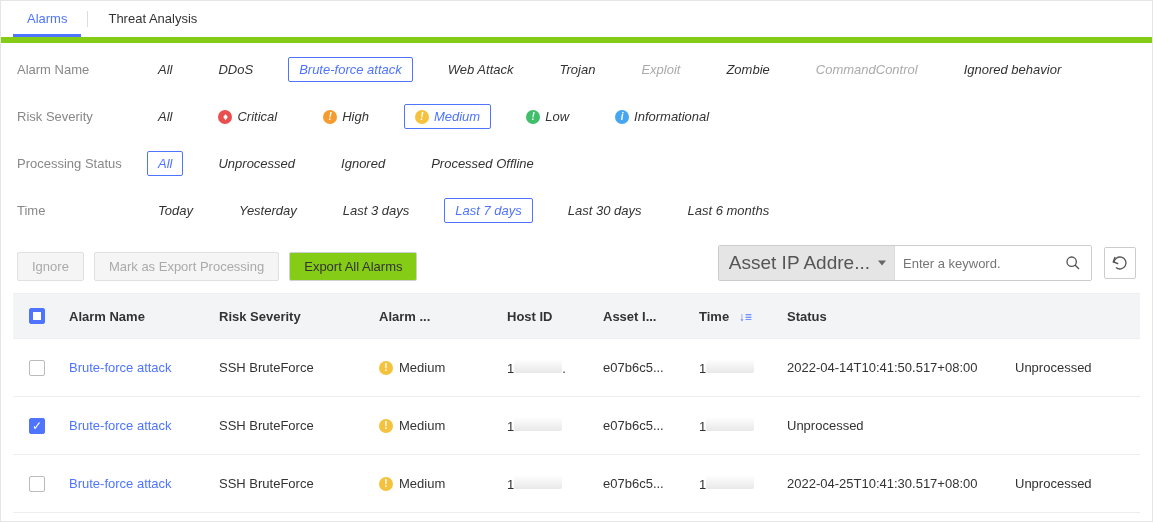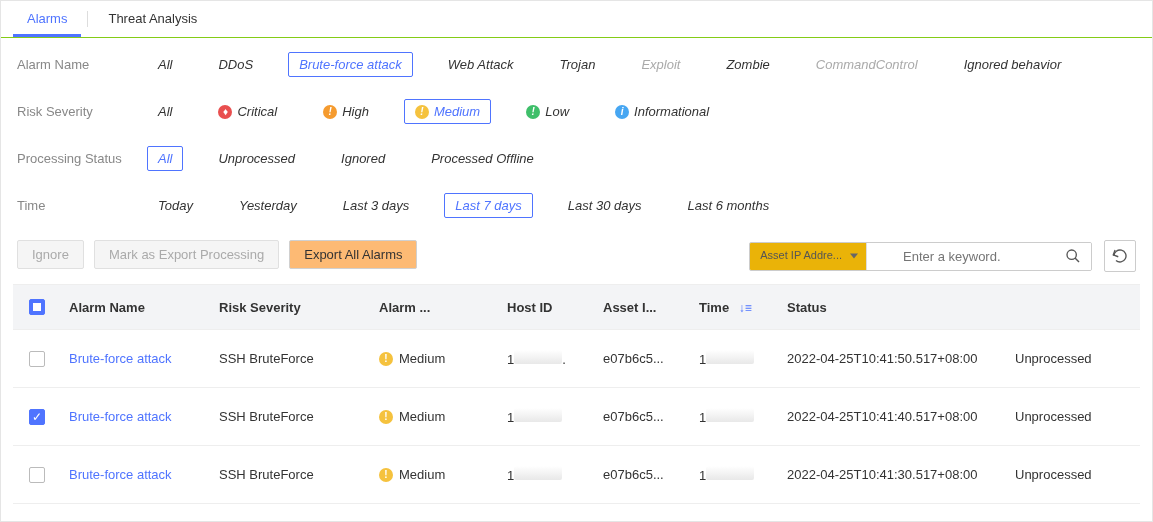--- a/index.html
+++ b/index.html
@@ -14,21 +14,21 @@
     width: 1153px;
     height: 522px;
     border: 1px solid #e5e5e5;
     overflow: hidden;
     position: relative;
   }
   
   .tabs {
     display: flex;
     padding: 0 12px;
-    border-bottom: 1px solid #84cc16;
+    border-bottom: 6px solid #84cc16;
   }
   .tab {
     padding: 10px 14px 8px;
     cursor: pointer;
     color: #333;
     border-bottom: 3px solid transparent;
     position: relative;
   }
   .tab.active {
     color: #4f74ff;
@@ -83,58 +83,58 @@
     display: inline-flex; align-items:center; justify-content:center;
     font-size: 10px; font-weight: bold; color:#fff;
   }
   .dot-red    { background:#e94f4f; }
   .dot-orange { background:#f59b2f; }
   .dot-yellow { background:#f5c23e; }
   .dot-green  { background:#3fbf6a; }
   .dot-blue   { background:#46a6f2; }
   
   .actions {
-    display:flex; align-items:flex-start; justify-content:space-between;
+    display:flex; align-items:flex-end; justify-content:space-between;
     padding: 0 16px 12px;
   }
   .actions-left { display:flex; gap:10px; }
   .btn {
     padding: 6px 14px;
     border: 1px solid #d0d0d0;
-    background: #fdba74;
+    background: #84cc16;
     border-radius: 2px;
     cursor: pointer;
     font-size: 13px;
     color: #333;
   }
   .btn.disabled {
     color: #aaa;
     background: #f5f5f5;
     border-color: #e0e0e0;
     cursor: not-allowed;
   }
   .actions-right { display:flex; gap:12px; align-items:center; }
   .search-group {
     display:flex; border:1px solid #ccc; border-radius:2px; overflow:hidden;
   }
   .search-select {
     padding: 6px 24px 6px 10px;
     border:none; border-right:1px solid #ddd;
-    background:#eab308;
+    background:#e5e5e5;
     position:relative;
-    font-size:11px; color:#555;
+    font-size:19px; color:#555;
     min-width:110px;
   }
   .caret-down {
     position:absolute; right:8px; top:50%; transform:translateY(-50%);
     border-left:4px solid transparent; border-right:4px solid transparent;
     border-top:5px solid #666;
   }
   .search-input {
-    border:none; outline:none; padding:6px 8px; width:160px; font-size:13px;margin-left:28px;
+    border:none; outline:none; padding:6px 8px; width:160px; font-size:13px;
   }
   .search-btn {
     background:#fff; border:none; padding:0 10px; cursor:pointer;
     display:flex; align-items:center;
   }
   .refresh-btn {
     width:32px; height:32px; border:1px solid #ccc; border-radius:2px;
     background:#fff; cursor:pointer; display:flex; align-items:center; justify-content:center;
   }
   
@@ -314,21 +314,21 @@
       <span class="sev-dot dot-yellow">!</span>
       <span>Medium</span>
     </div>
     <div class="cell">
       <span>1</span><span class="redact"></span><span>.</span>
     </div>
     <div class="cell">e07b6c5...</div>
     <div class="cell">
       <span>1</span><span class="redact"></span>
     </div>
-    <div class="cell">2022-04-25T10:41:50.517+08:00</div>
+    <div class="cell">2022-04-14T10:41:50.517+08:00</div>
     <div class="cell">Unprocessed</div>
   </div>
         <div class="trow">
     <div class="cell check-cell">
       <span class="chk checked"></span>
     </div>
     <div class="cell">
       <span class="link">Brute-force attack</span>
     </div>
     <div class="cell">SSH BruteForce</div>
@@ -336,21 +336,20 @@
       <span class="sev-dot dot-yellow">!</span>
       <span>Medium</span>
     </div>
     <div class="cell">
       <span>1</span><span class="redact"></span><span></span>
     </div>
     <div class="cell">e07b6c5...</div>
     <div class="cell">
       <span>1</span><span class="redact"></span>
     </div>
-    <div class="cell">2022-04-25T10:41:40.517+08:00</div>
     <div class="cell">Unprocessed</div>
   </div>
         <div class="trow">
     <div class="cell check-cell">
       <span class="chk "></span>
     </div>
     <div class="cell">
       <span class="link">Brute-force attack</span>
     </div>
     <div class="cell">SSH BruteForce</div>

